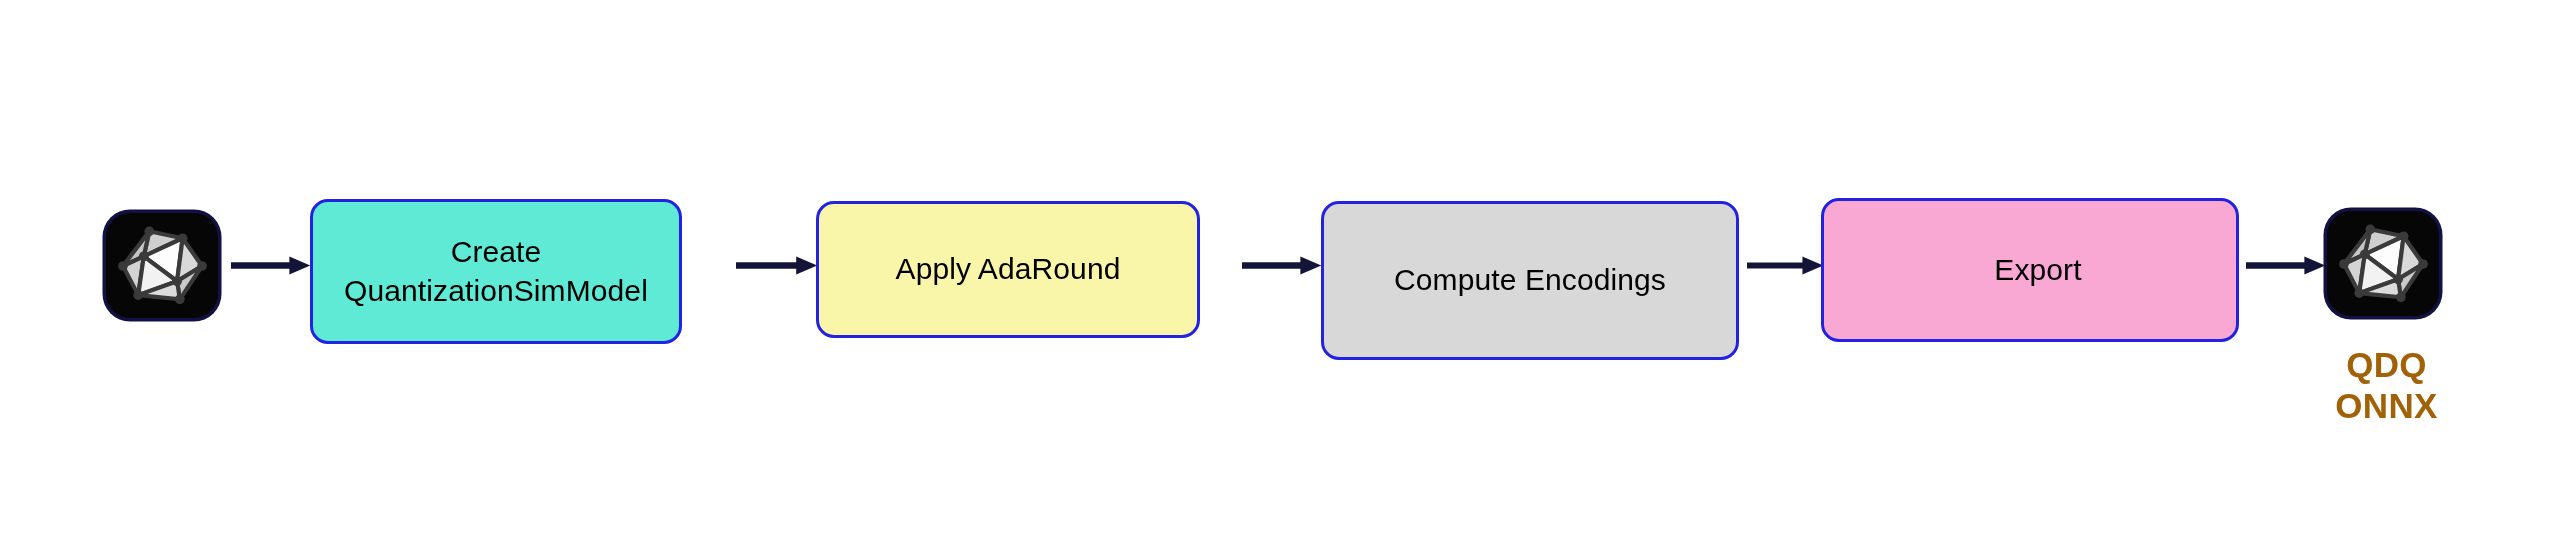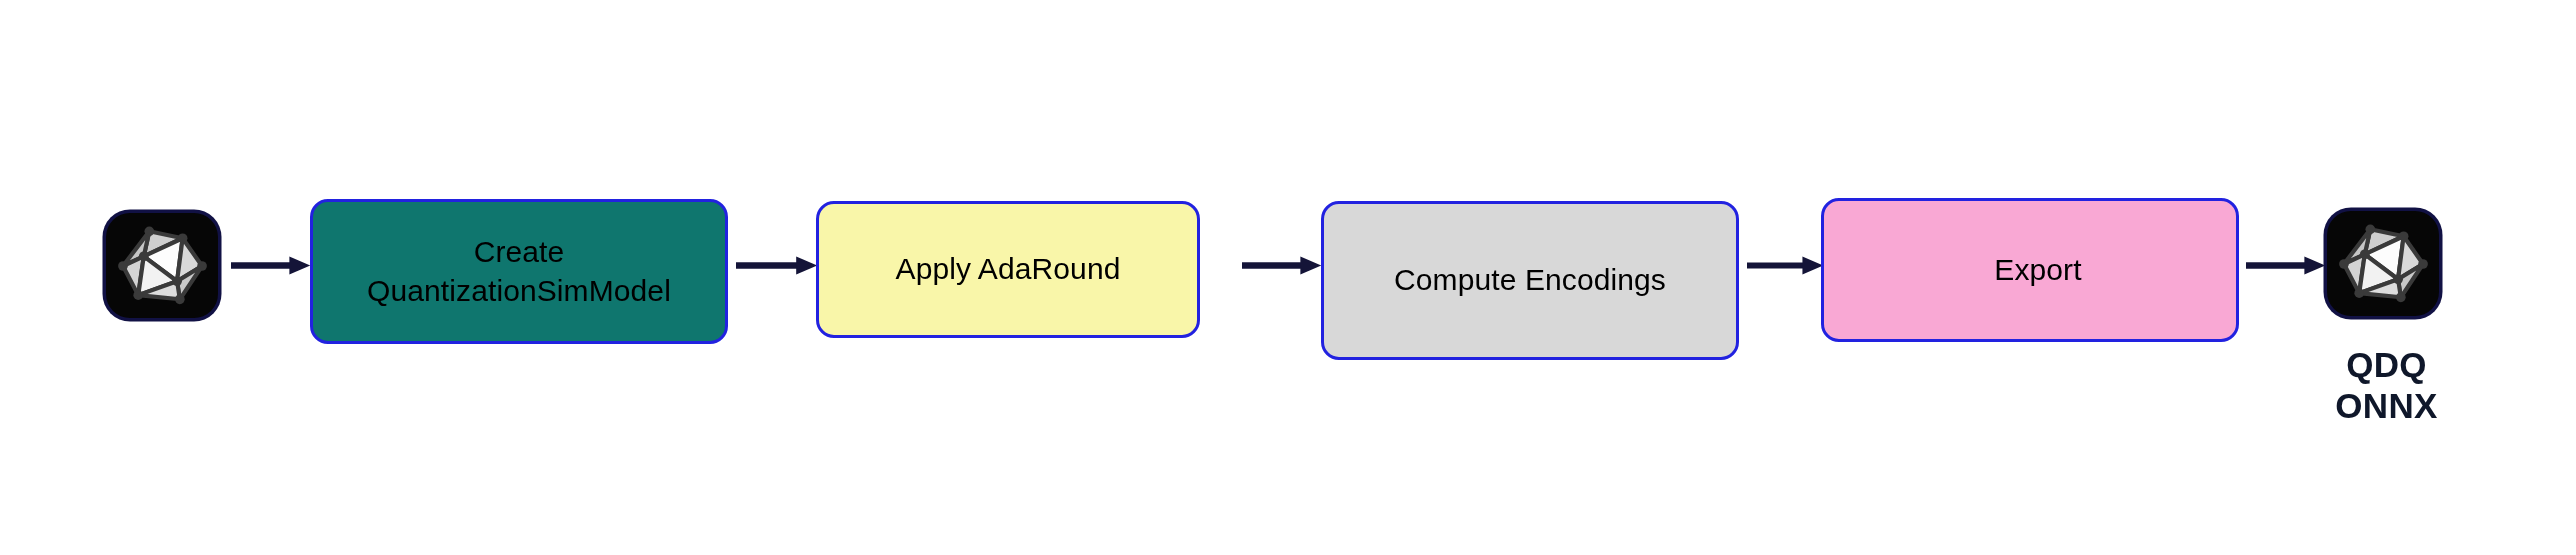--- a/index.html
+++ b/index.html
@@ -66,21 +66,21 @@
     height: 21px;
   }
   .arrow svg {
     display: block;
     overflow: visible;
   }
 
   
   .out-caption {
     position: absolute;
-    color: #0f172a;
+    color: #a16207;
     font-size: 35px;
     font-weight: bold;
     line-height: 1.16;
     text-align: center;
     white-space: pre-line;
     letter-spacing: 0.3px;
   }
 </style>
 </head>
 <body>
@@ -112,21 +112,21 @@
     </svg>
   </div>
 
   <div class="arrow" style="left:231px; top:255px; width:82px;">
     <svg width="82" height="21" viewBox="0 0 118 30">
       <line x1="0" y1="15" x2="88" y2="15" stroke="#141438" stroke-width="9"></line>
       <polygon points="84,2 114,15 84,28" fill="#141438"></polygon>
     </svg>
   </div>
 
-  <div class="proc-box" style="left:310px; top:199px; width:418px; height:145px; background:#0f766e;">
+  <div class="proc-box" style="left:310px; top:199px; width:372px; height:145px; background:#5eead4;">
     <span class="label">Create
 QuantizationSimModel</span>
   </div>
 
   <div class="arrow" style="left:736px; top:255px; width:84px;">
     <svg width="84" height="21" viewBox="0 0 120 30">
       <line x1="0" y1="15" x2="90" y2="15" stroke="#141438" stroke-width="9"></line>
       <polygon points="86,2 116,15 86,28" fill="#141438"></polygon>
     </svg>
   </div>

